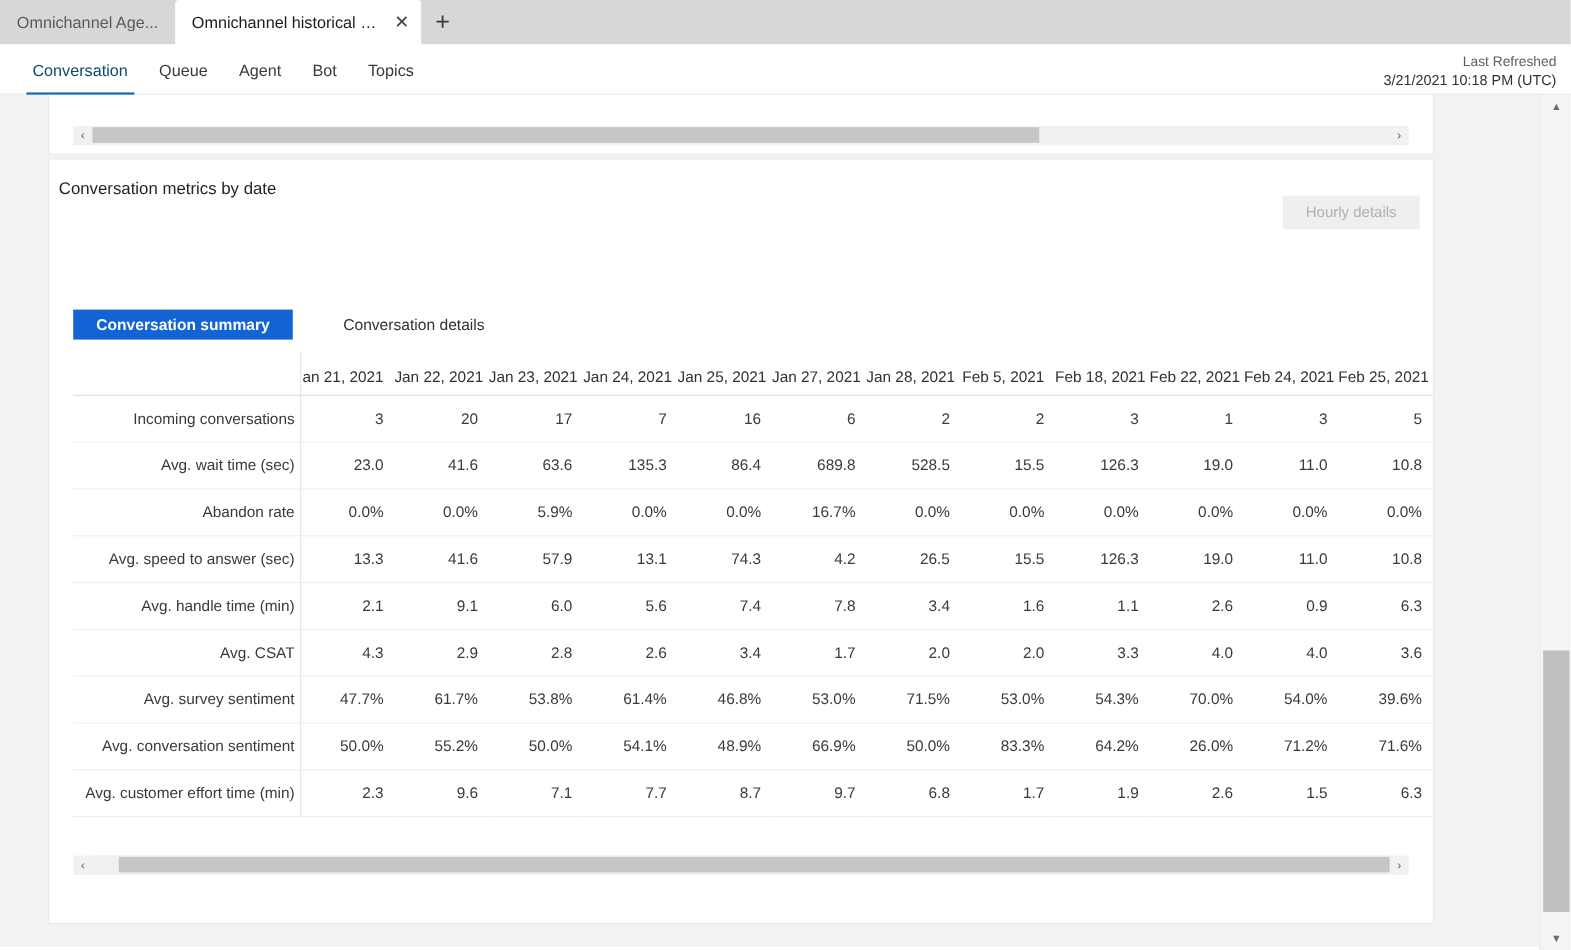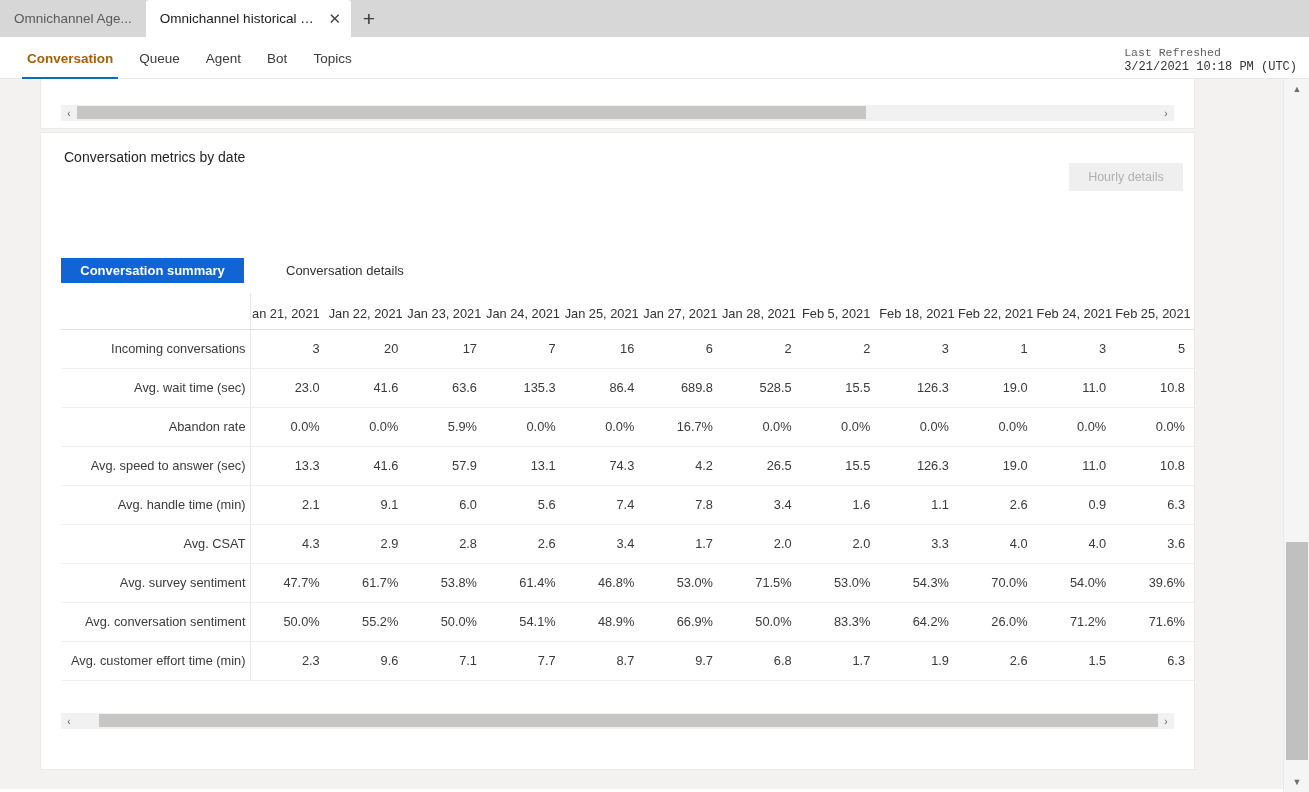--- a/index.html
+++ b/index.html
@@ -69,33 +69,32 @@
     height: 42px; display: flex; align-items: center;
   }
   .navtab {
     position: relative;
     height: 42px;
     display: flex; align-items: center;
     padding: 0 13px;
     font-size: 13.5px;
     color: #3b3a39;
   }
-  .navtab.selected { color: #a16207; font-weight: 700; }
+  .navtab.selected { color: #0c4a6e; font-weight: 400; }
   .navtab.selected::after {
     content: "";
     position: absolute; left: 8px; right: 8px; bottom: 0;
     height: 2px; background: #0f6cbd;
   }
   .refresh {
     position: absolute; right: 12px; top: 8px;
-    text-align: left;
+    text-align: right;
     font-size: 11.5px;
     color: #605e5c;
     line-height: 15px;
-    font-family: Liberation Mono, monospace;
   }
   .refresh .stamp { color: #323130; font-size: 12px; }
 
   
   .canvas {
     position: absolute; left: 0; top: 79px;
     width: 1283px; height: 713px;
     background: #f3f2f1;
     overflow: hidden;
   }
@@ -133,21 +132,21 @@
   }
 
   
   .card-main {
     position: absolute; left: 40px; top: 53px;
     width: 1155px; height: 638px;
     background: #ffffff;
     border: 1px solid #eceae9;
   }
   .card-title {
-    position: absolute; left: 23px; top: 16px;
+    position: absolute; left: 8px; top: 16px;
     font-size: 14px; color: #252423;
   }
   .hourly-btn {
     position: absolute; right: 11px; top: 44px;
     transform: translateY(-50%);
     width: 114px; height: 28px;
     background: #f0eff0;
     border: none;
     color: #b3b0ad;
     font-size: 12.5px;

